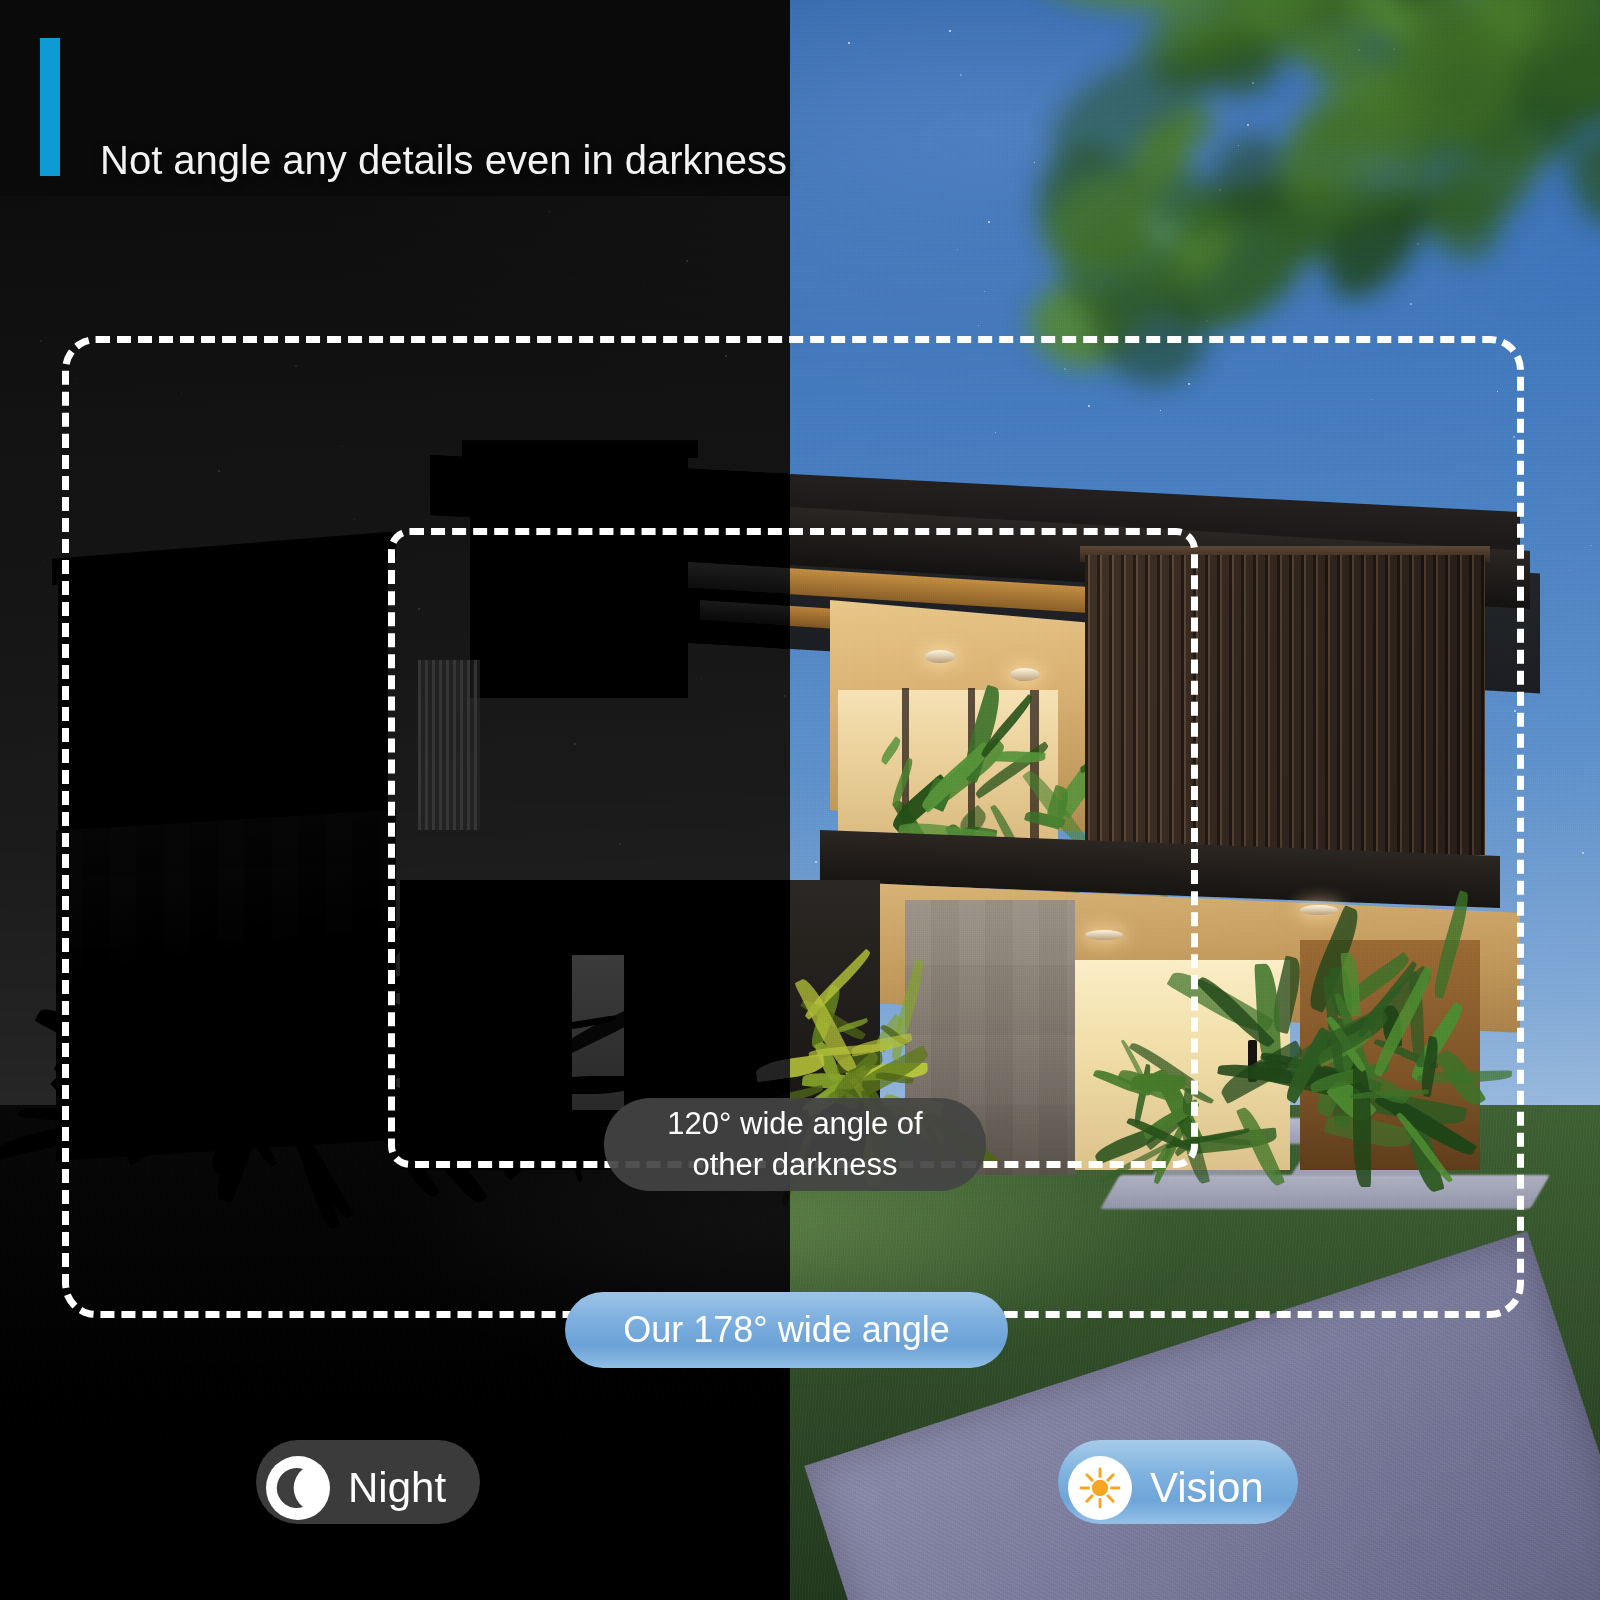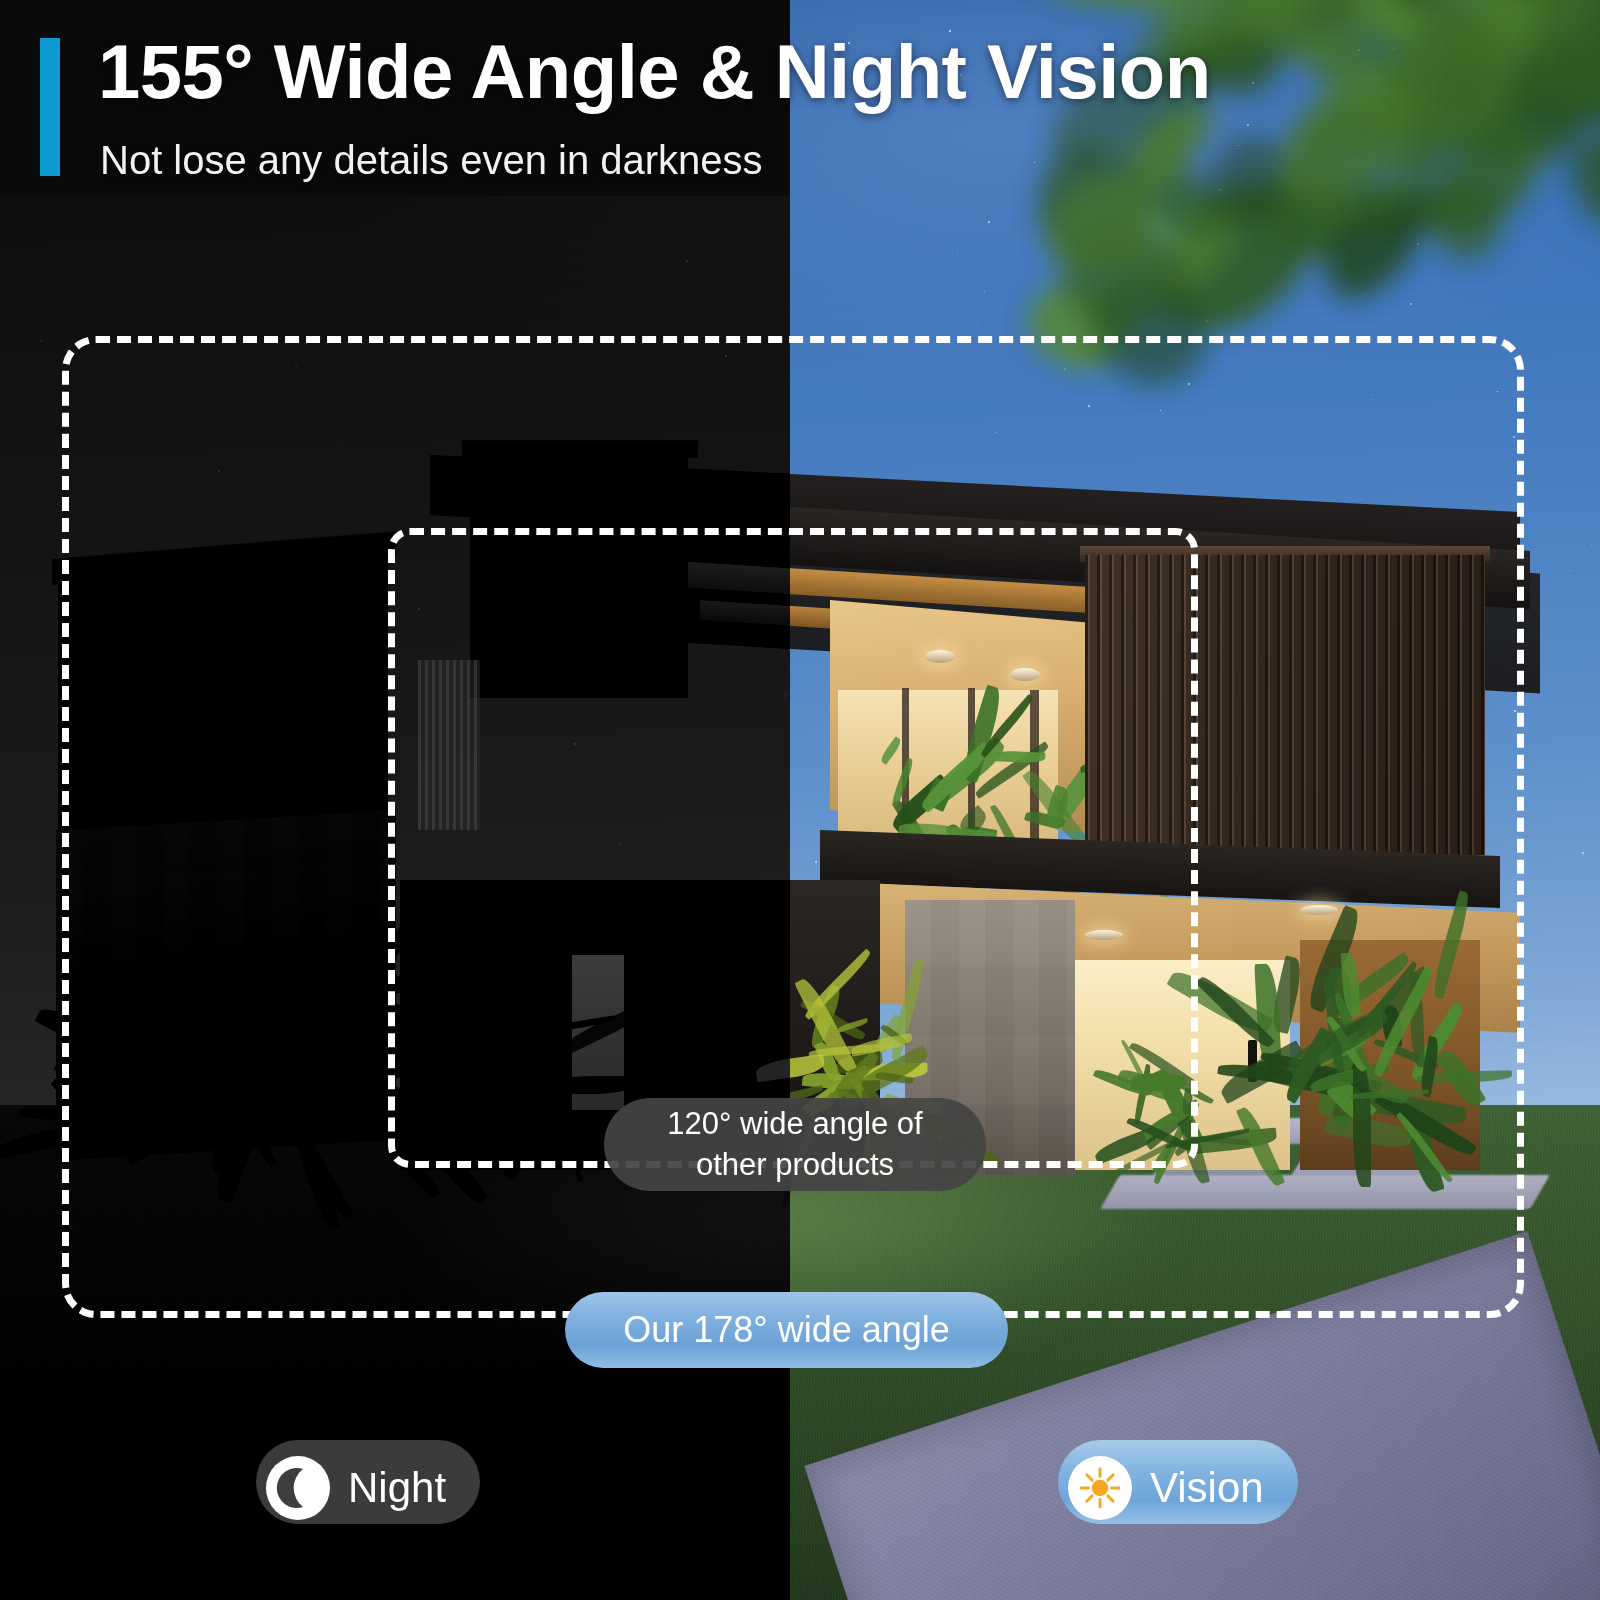--- a/index.html
+++ b/index.html
@@ -979,27 +979,26 @@
   <div class="grain"></div>
   <div class="vignette"></div>
 
   <div class="hdr-band"></div>
 
   <div class="dash-outer"></div>
   <div class="dash-inner"></div>
 
   <div class="header">
     <div class="accent-bar"></div>
-    <div class="title">155° Wide Angle &amp; Night Vision</div>
-    <div class="subtitle">Not lose any details even in darkness</div>
+    <div class="subtitle">Not angle any details even in darkness</div>
   </div>
 
   <div class="pill-other">
     <span>120° wide angle of</span>
-    <span>other products</span>
+    <span>other darkness</span>
   </div>
 
   <div class="pill-ours">
     <span>Our 178° wide angle</span>
   </div>
 
   <div class="badge badge-night">
     <span class="badge-ico">
       <svg width="50" height="50" viewBox="0 0 50 50">
         <circle cx="25" cy="25" r="23" fill="#ffffff"></circle>

